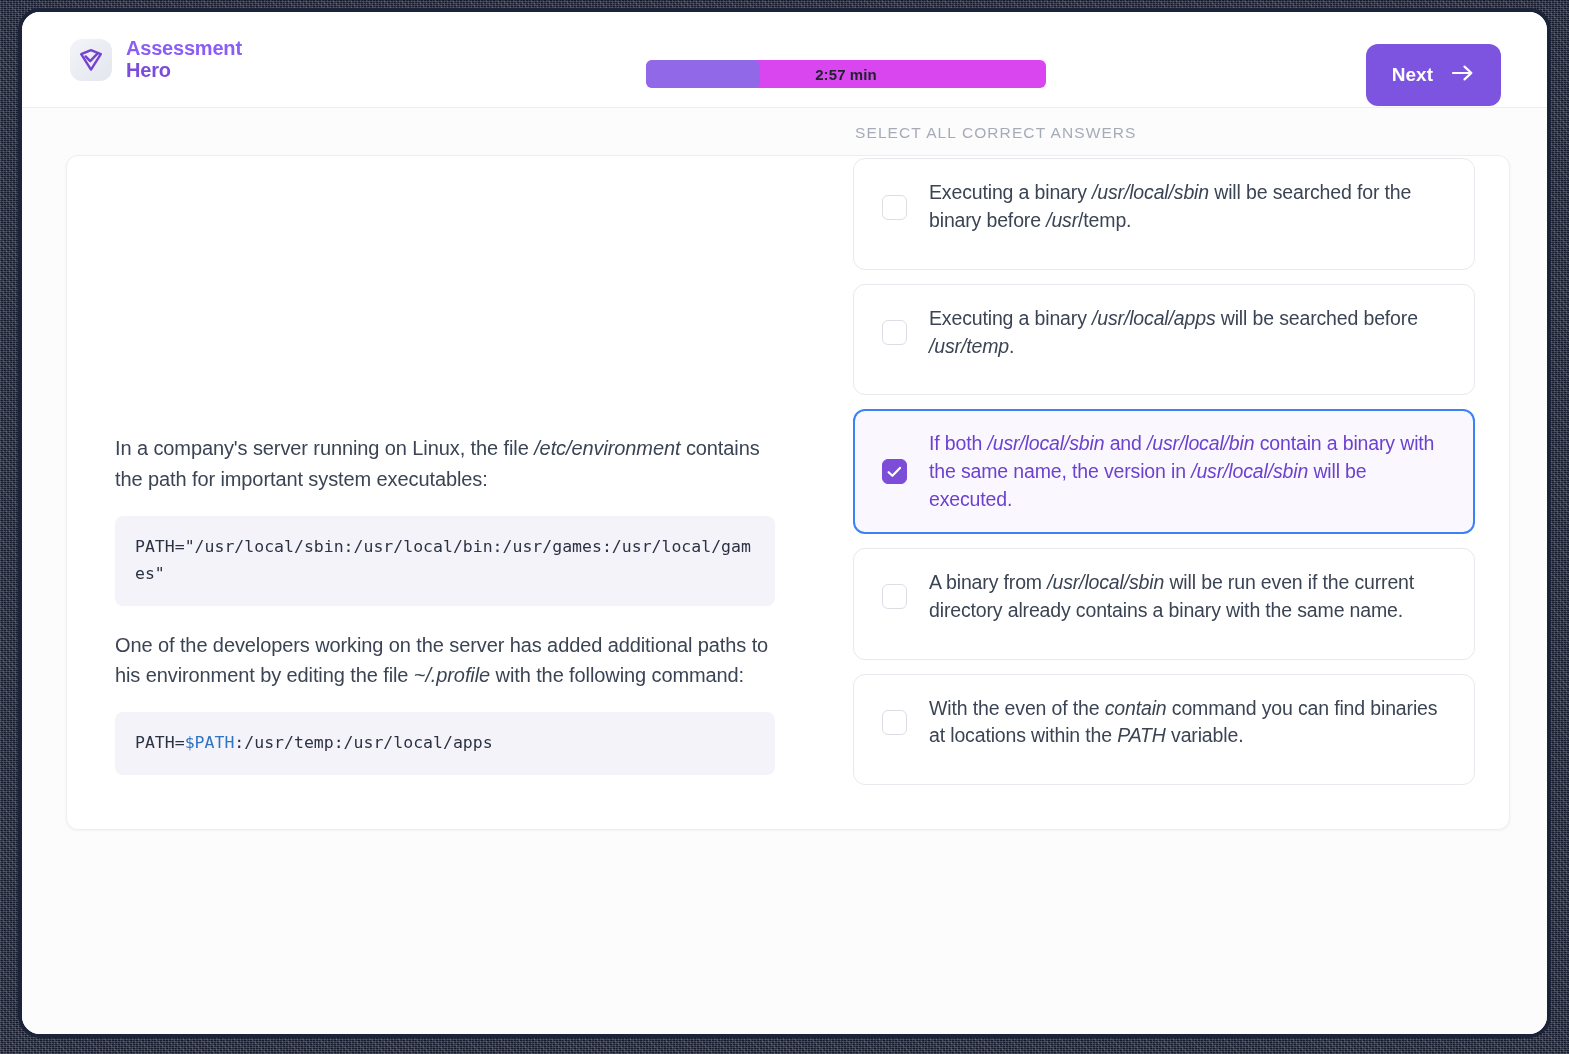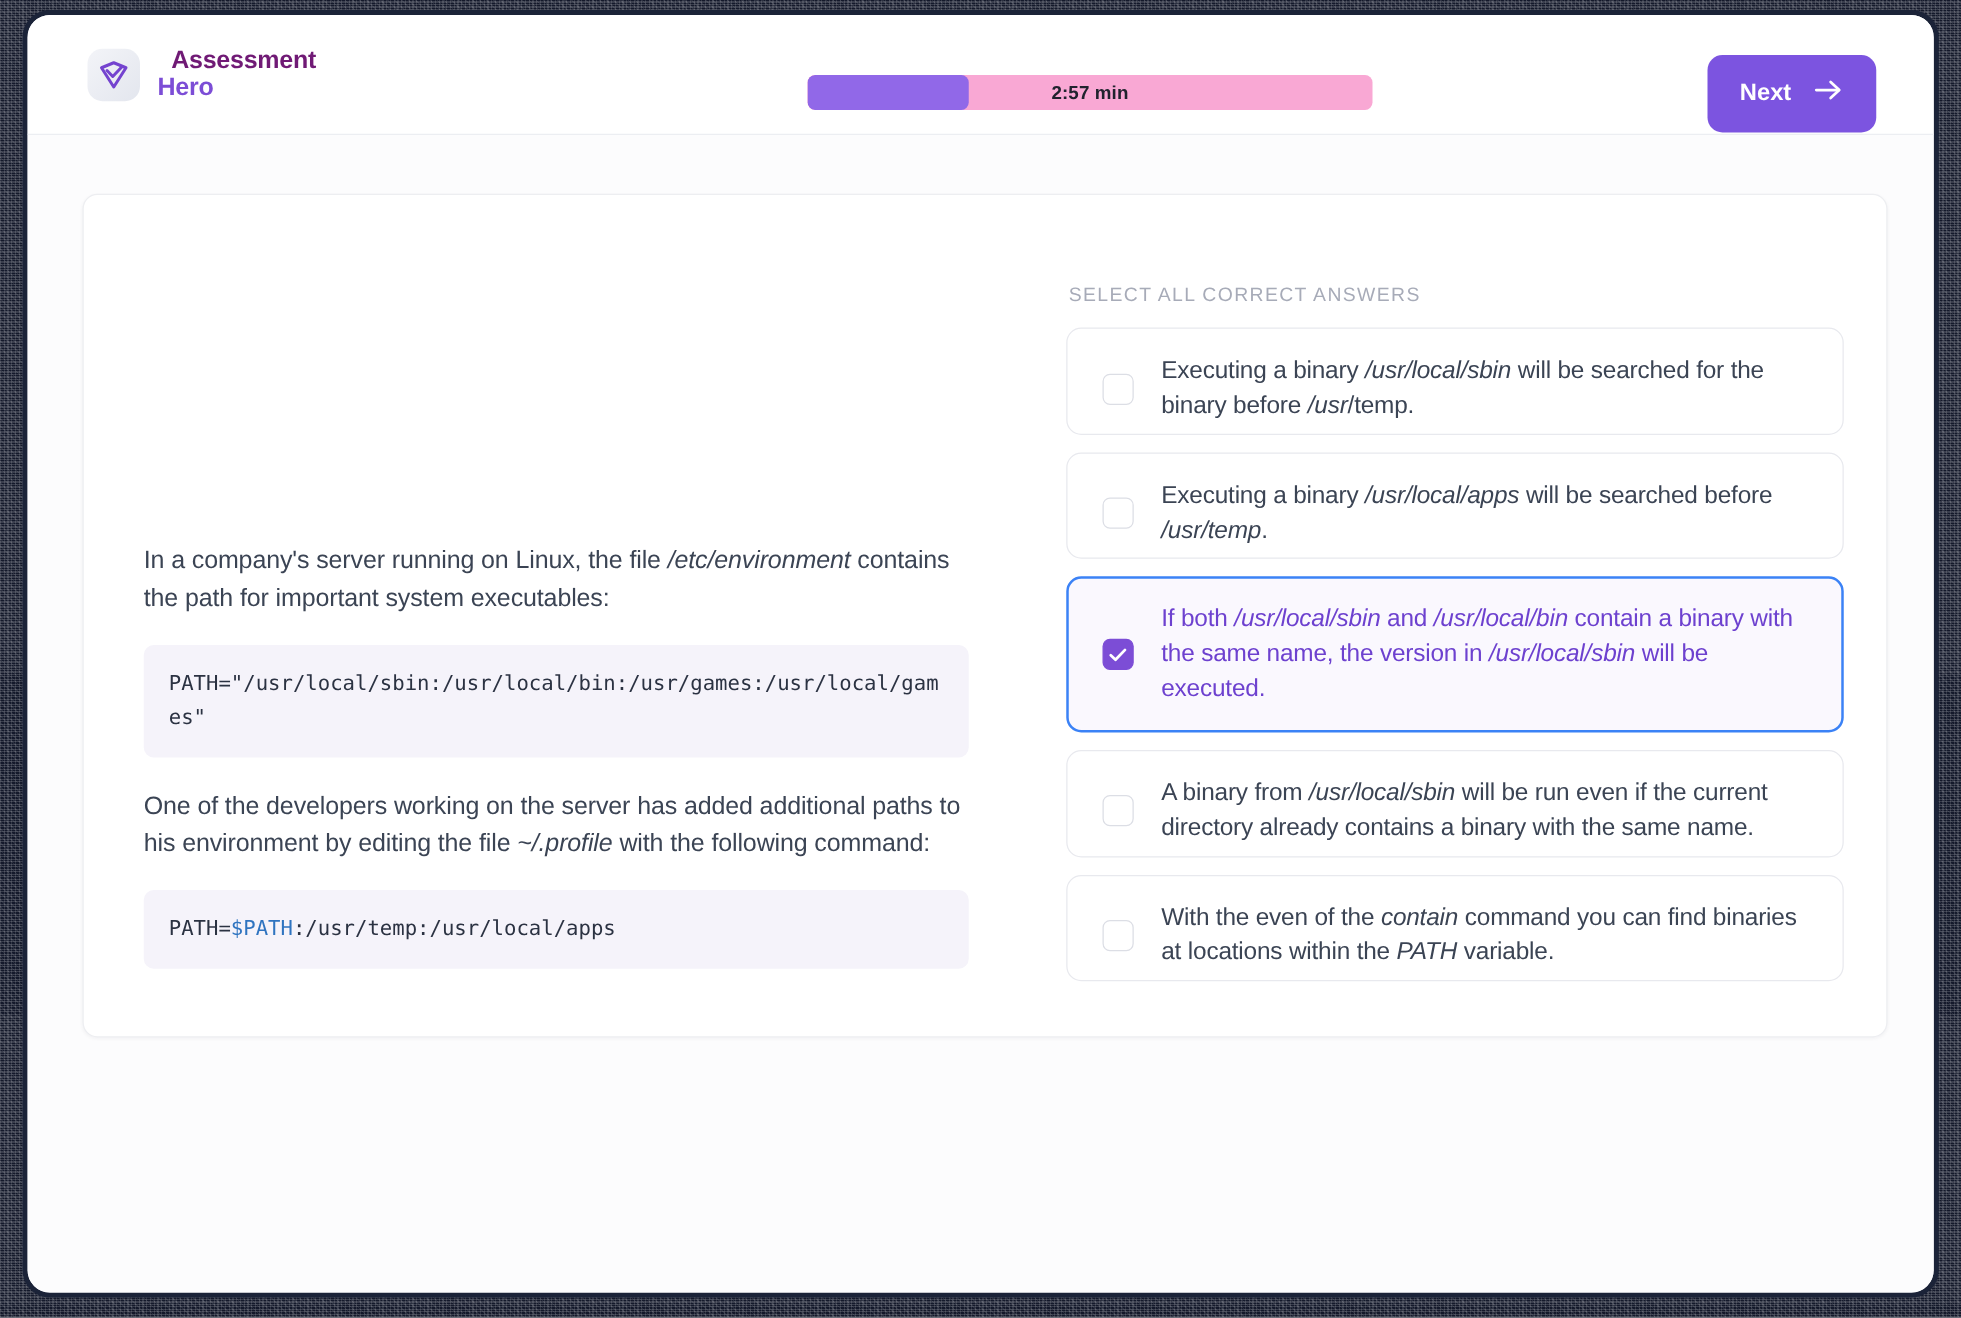--- a/index.html
+++ b/index.html
@@ -62,38 +62,37 @@
     display: flex;
     align-items: center;
     justify-content: center;
   }
   .brand-text {
     line-height: 1.08;
   }
   .brand-line1 {
     font-size: 20px;
     font-weight: bold;
-    color: #701a75;
+    color: #8b5cf6;
     letter-spacing: -0.2px;
-    margin-left: 11px;
   }
   .brand-line2 {
     font-size: 20px;
     font-weight: bold;
     color: #7c4dd6;
     letter-spacing: -0.2px;
   }
 
   .progress-wrap {
     position: absolute;
     left: 624px;
     top: 48px;
-    width: 452px;
+    width: 400px;
     height: 28px;
-    background: #f9a8d4;
+    background: #d946ef;
     border-radius: 6px;
     overflow: hidden;
   }
   .progress-fill {
     position: absolute;
     left: 0;
     top: 0;
     bottom: 0;
     width: 28.5%;
     background: #9168e8;
@@ -190,21 +189,21 @@
     letter-spacing: 1.1px;
     color: #a7abb8;
     margin: 6px 0 16px 2px;
   }
   .answer-option {
     display: flex;
     align-items: center;
     gap: 22px;
     border: 1px solid #e8e9ee;
     border-radius: 12px;
-    padding: 20px 22px 8px 28px;
+    padding: 20px 22px 34px 28px;
     margin-bottom: 14px;
     background: #ffffff;
     cursor: pointer;
     box-sizing: border-box;
   }
   .answer-option.selected {
     border: 2px solid #3b82f6;
     background: #faf8fe;
     padding: 19px 21px 19px 27px;
   }

